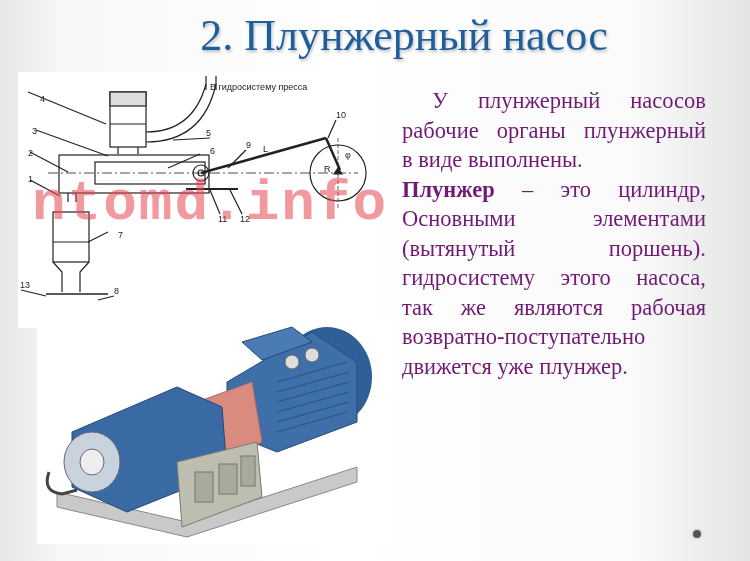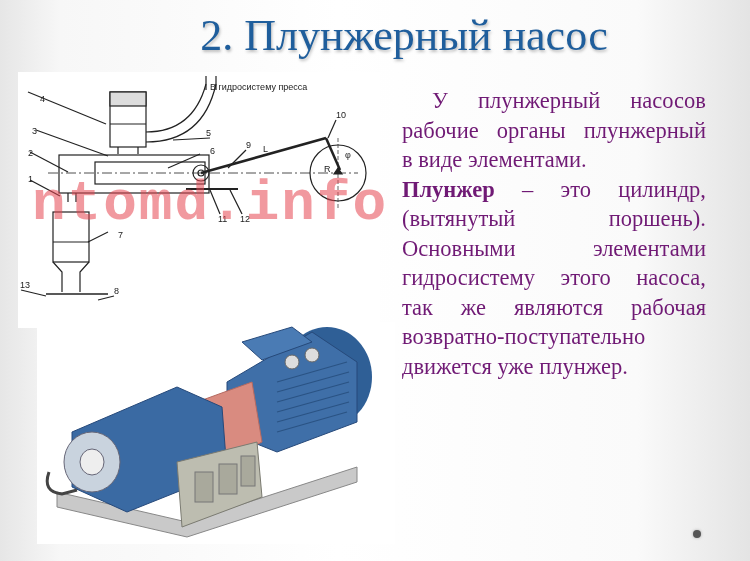--- a/index.html
+++ b/index.html
@@ -148,23 +148,23 @@
       <rect x="158" y="150" width="18" height="30"></rect>
       <rect x="182" y="142" width="18" height="30"></rect>
       <rect x="204" y="134" width="14" height="30"></rect>
     </g>
   </svg>
 </div>
 
 <div class="body-text">
   <span class="line indent">У плунжерный насосов</span>
   <span class="line">рабочие органы плунжерный</span>
-  <span class="line last">в виде элементами.</span>
+  <span class="line last">в виде выполнены.</span>
   <span class="line"><span class="bold">Плунжер</span><span> – это цилиндр,</span></span>
+  <span class="line">Основными элементами</span>
   <span class="line">(вытянутый поршень).</span>
-  <span class="line">Основными элементами</span>
   <span class="line">гидросистему этого насоса,</span>
   <span class="line">так же являются рабочая</span>
   <span class="line last">возвратно-поступательно</span>
   <span class="line last">движется уже плунжер.</span>
 </div>
 
 <div class="dot"></div>
 
 </body></html>

